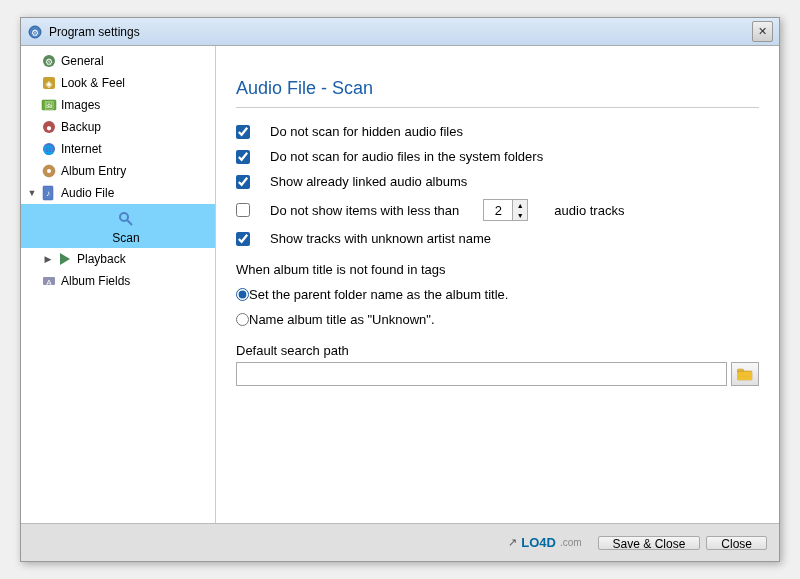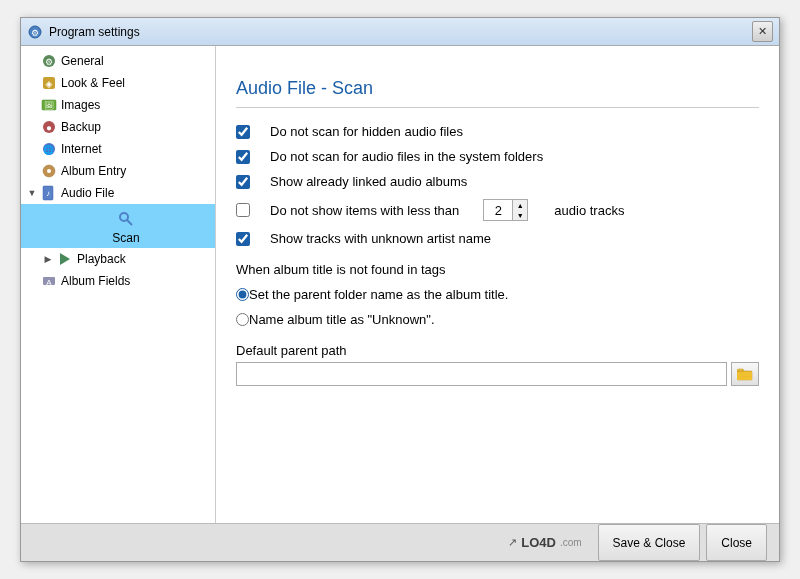--- a/index.html
+++ b/index.html
@@ -212,38 +212,38 @@
       height: 38px;
       background: #e0e0e0;
       border-top: 1px solid #bbb;
       display: flex;
       align-items: center;
       justify-content: flex-end;
       padding: 0 12px;
       gap: 6px;
     }
     .bottom-btn {
-      height: 37px;
+      height: 14px;
       padding: 0 14px;
       background: linear-gradient(to bottom, #f5f5f5, #e0e0e0);
       border: 1px solid #aaa;
       cursor: pointer;
       font-size: 12px;
       border-radius: 2px;
     }
     .logo-area {
       display: flex;
       align-items: center;
       gap: 4px;
       margin-right: 10px;
     }
     .logo-text {
       font-size: 13px;
       font-weight: bold;
-      color: #404040;
+      color: #0369a1;
     }
   </style>
 </head>
 <body>
 
 <div class="window">
 
   <div class="title-bar">
     <div class="title-bar-left">
       <div class="title-icon">
@@ -413,21 +413,21 @@
         <input type="radio" id="radio-parent" name="album-title" checked="" style="">
         <label class="radio-label" for="radio-parent">Set the parent folder name as the album title.</label>
       </div>
 
       <div class="radio-row">
         <input type="radio" id="radio-unknown" name="album-title" style="">
         <label class="radio-label" for="radio-unknown">Name album title as "Unknown".</label>
       </div>
 
       <div style="margin-top:16px;">
-        <p class="search-path-label">Default parent path</p>
+        <p class="search-path-label">Default search path</p>
         <div class="search-path-row">
           <input type="text" class="search-path-input" style="">
           <button class="folder-btn">
             <svg width="16" height="14" viewBox="0 0 16 14">
               <rect x="0" y="4" width="15" height="9" rx="1" fill="#e8b830" stroke="#c09020" stroke-width="0.5"></rect>
               <path d="M0 4 Q0 2 2 2 L6 2 L7 4Z" fill="#e8c040" stroke="#c09020" stroke-width="0.5"></path>
               <rect x="0" y="5" width="15" height="8" rx="1" fill="#f0c030"></rect>
               <rect x="1" y="9" width="13" height="1" fill="#e8b828" opacity="0.5"></rect>
             </svg>
           </button>

